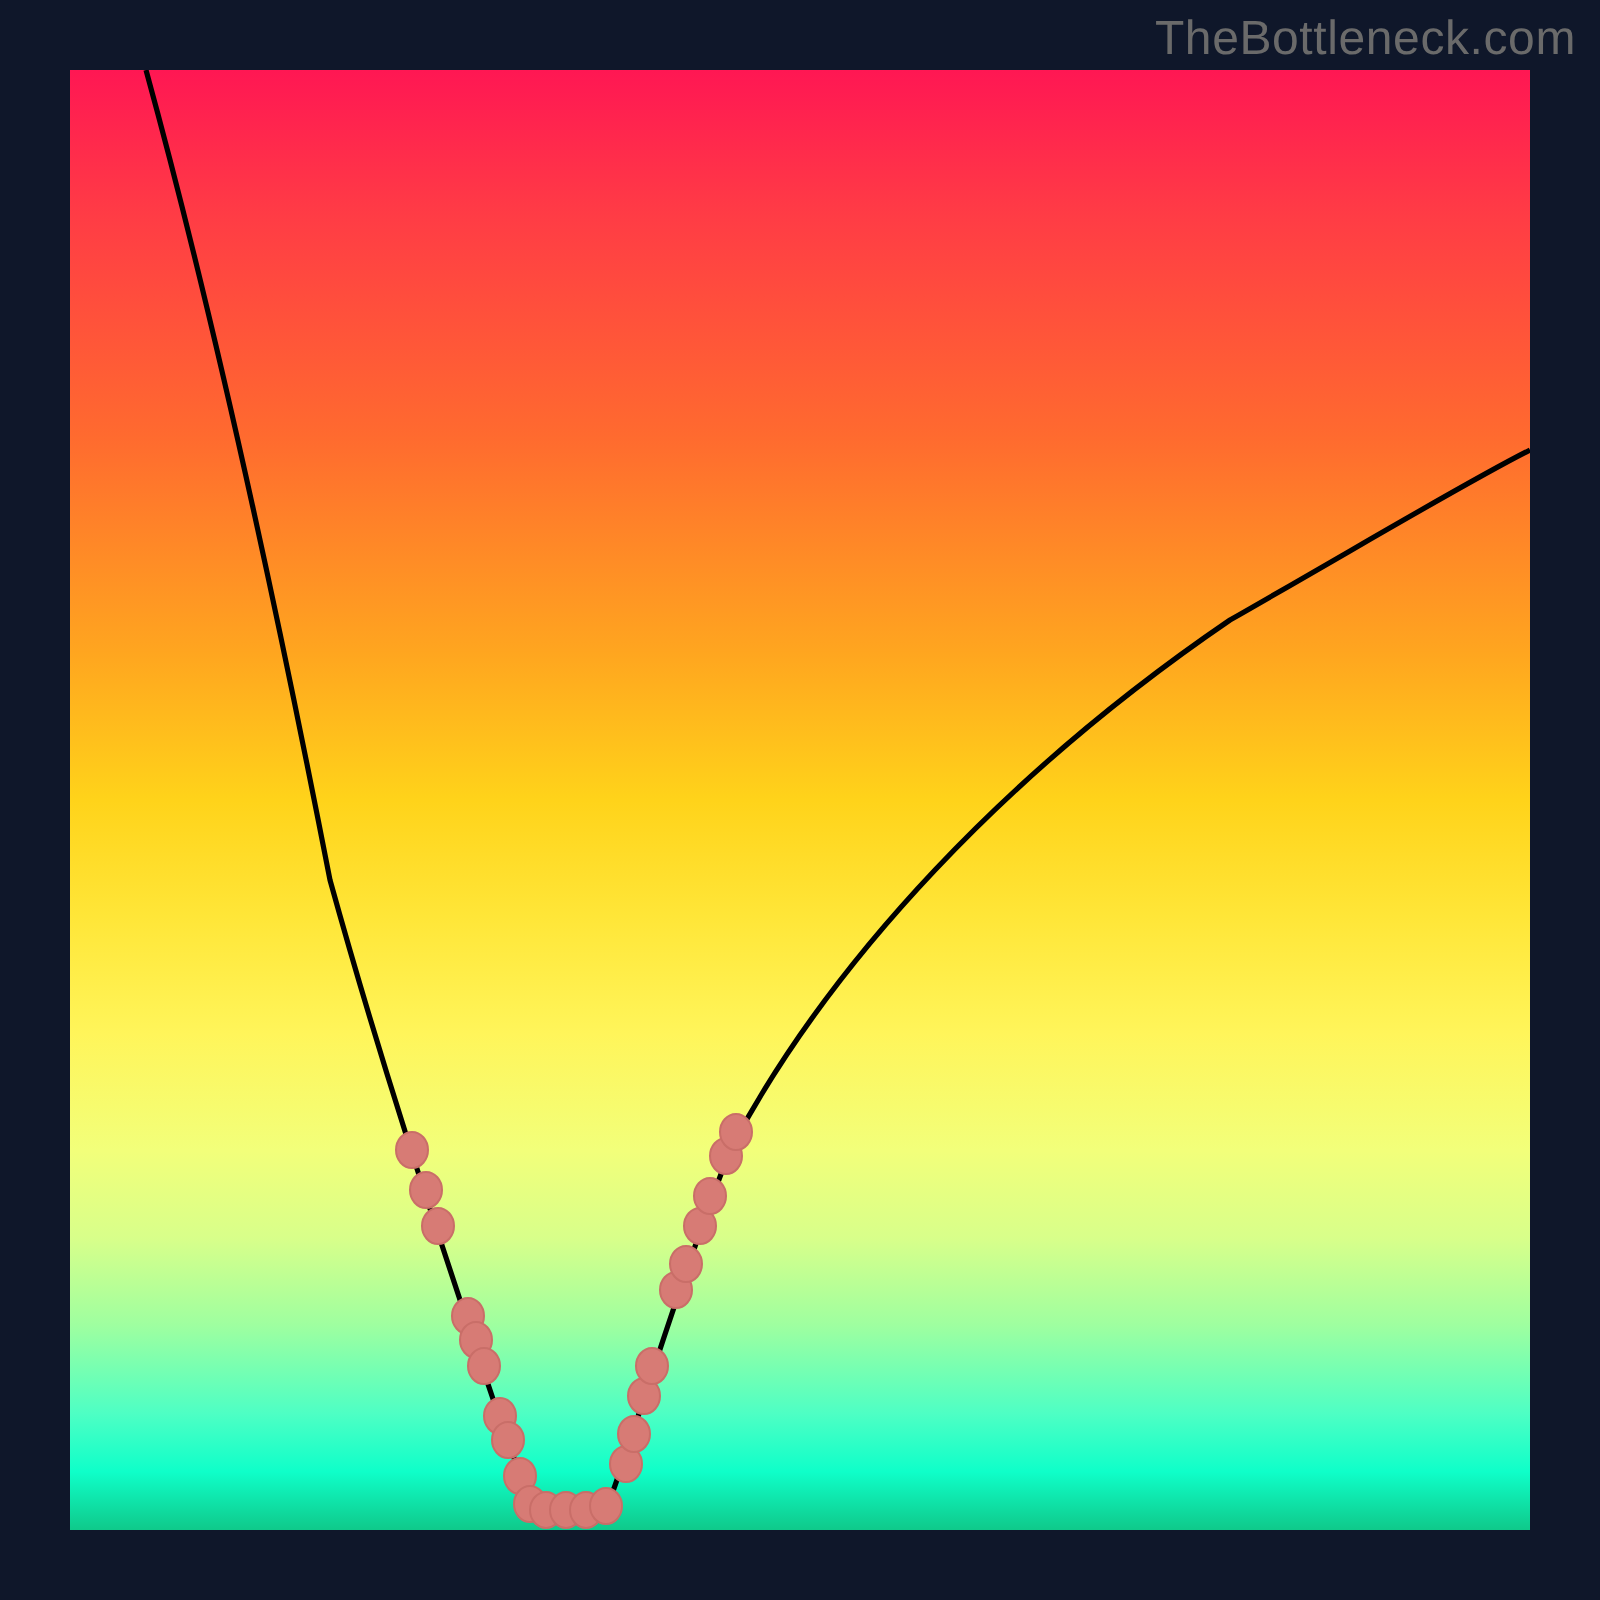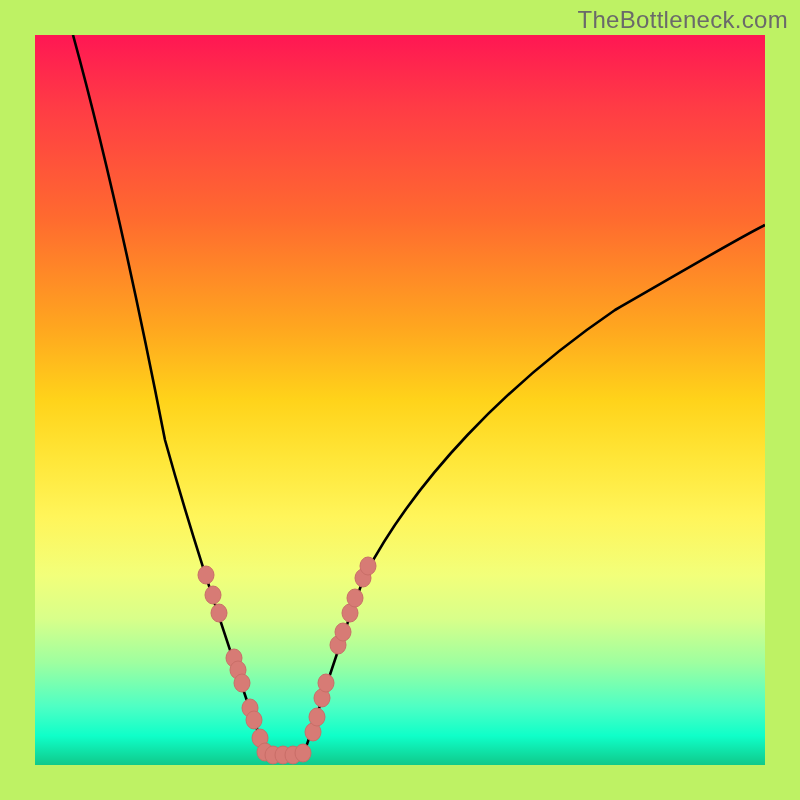--- a/index.html
+++ b/index.html
@@ -8,21 +8,21 @@
     width: 800px;
     height: 800px;
     overflow: hidden;
     background: #000;
     font-family: Arial, Helvetica, sans-serif;
   }
   .frame {
     position: relative;
     width: 800px;
     height: 800px;
-    background: #bef264;
+    background: #0f172a;
   }
   .plot-area {
     position: absolute;
     left: 35px;
     top: 35px;
     width: 730px;
     height: 730px;
     background: linear-gradient(to bottom,
       #ff1753 0%,
       #ff3c45 10%,

